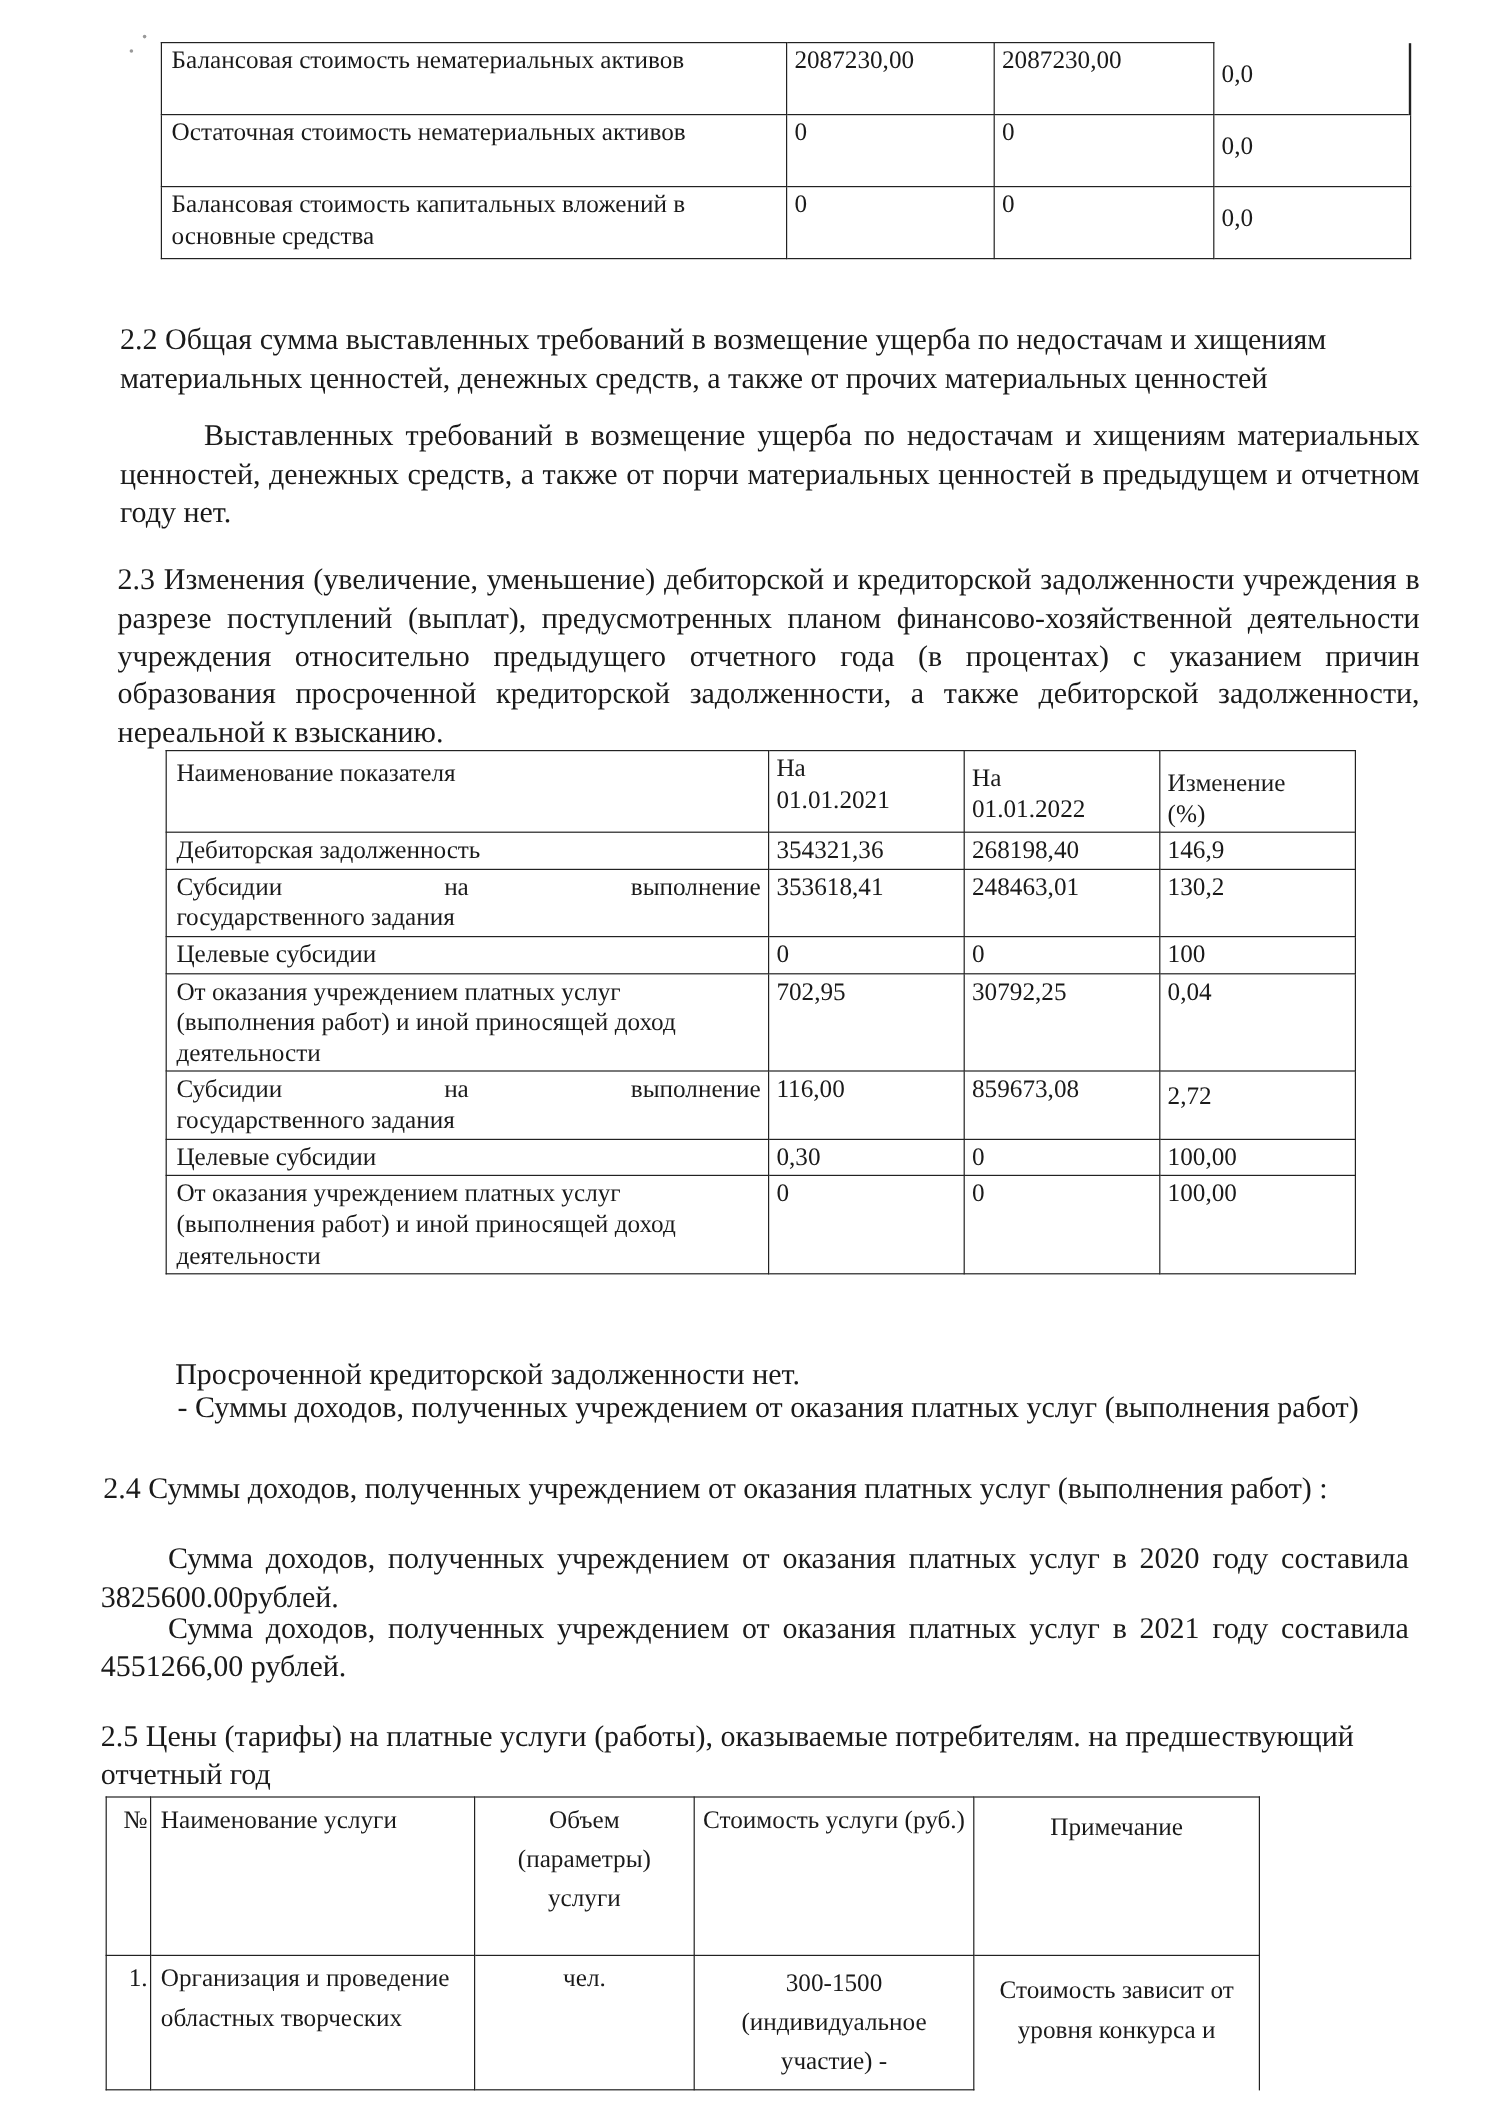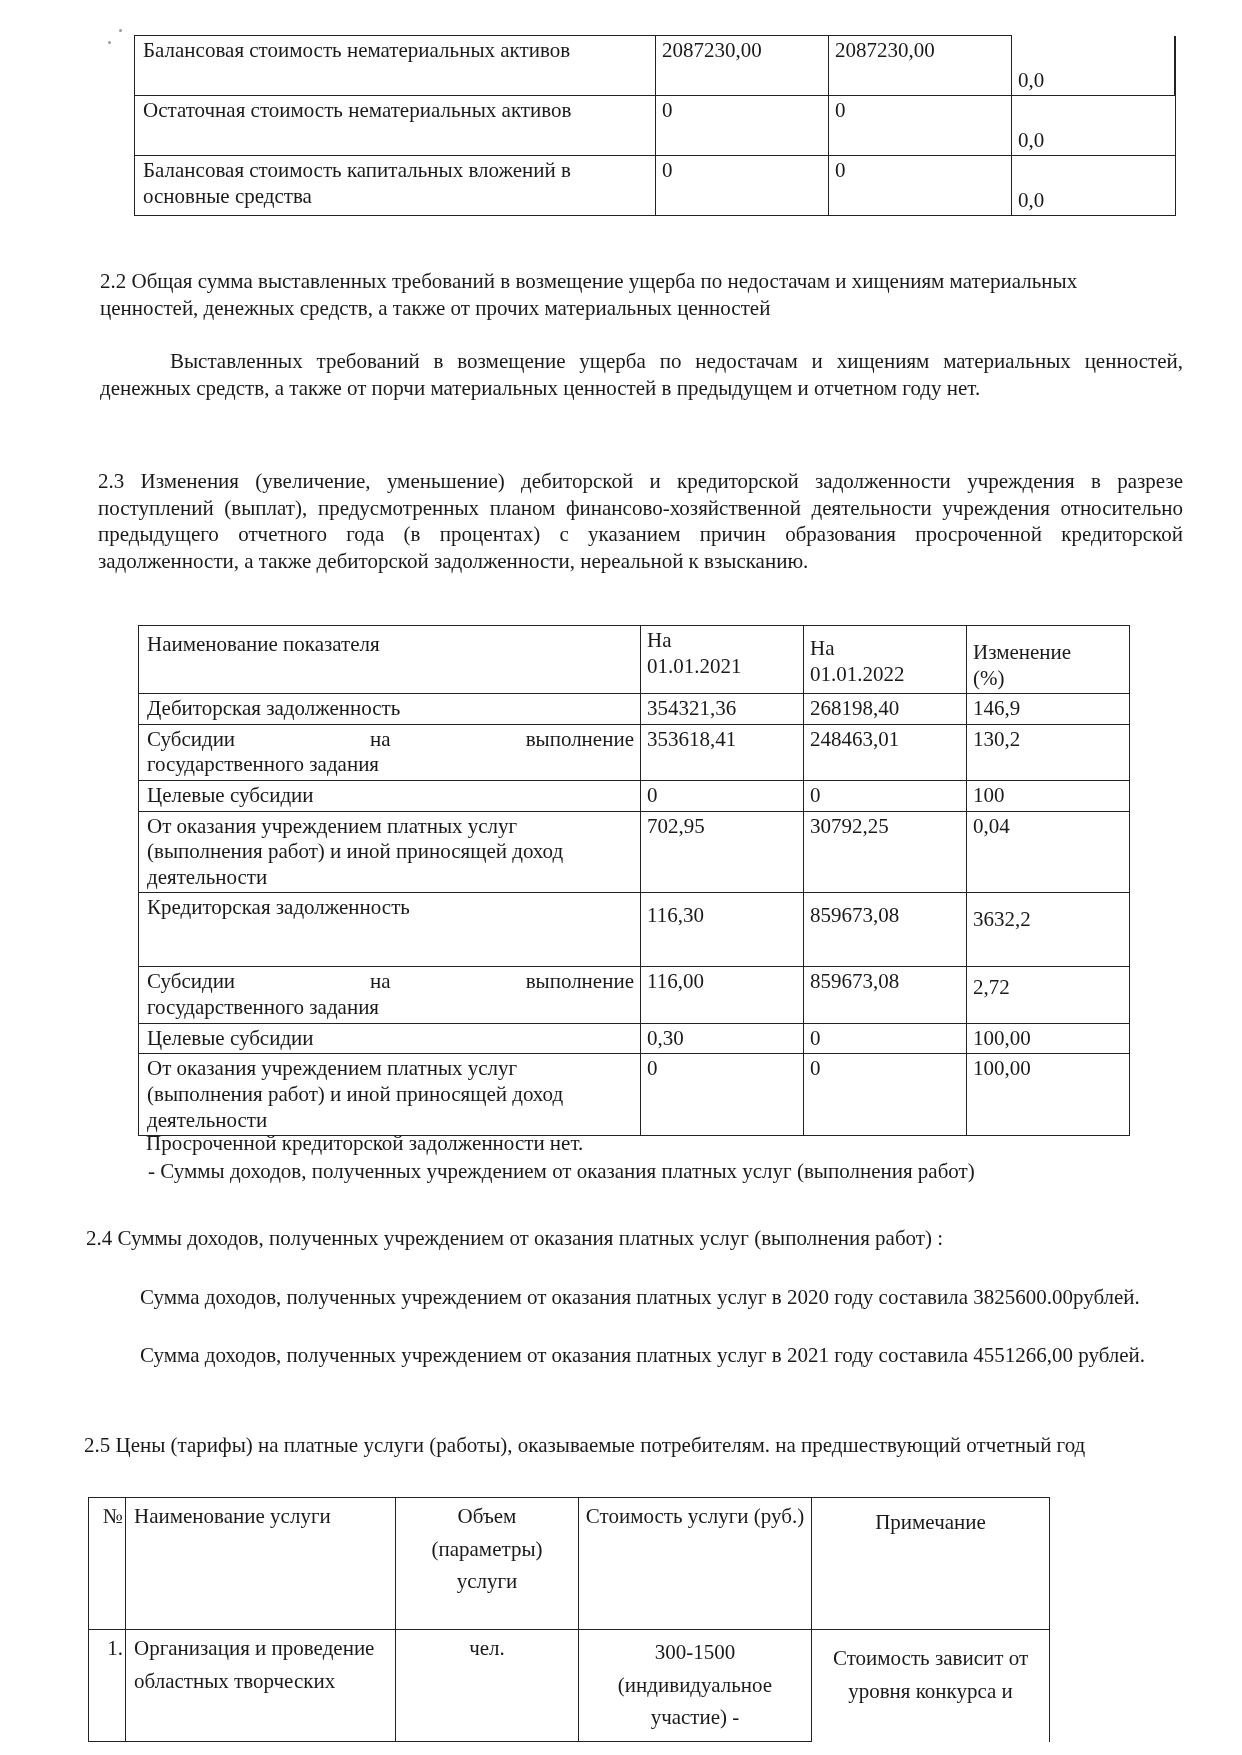--- a/index.html
+++ b/index.html
@@ -4,30 +4,30 @@
 <style>
   html, body { margin: 0; padding: 0; background: #ffffff; }
   body {
     width: 1242px; height: 1755px; position: relative; overflow: hidden;
     font-family: "Liberation Serif", "DejaVu Serif", serif;
     color: #1a1a1a; font-size: 21px; line-height: 1.25;
   }
   table { border-collapse: collapse; position: absolute; }
   td, th { border: 1.6px solid #222; font-weight: normal; vertical-align: top; padding: 2px 6px; font-size: 21px; line-height: 1.22; }
   .c { text-align: left; }
-  .p { position: absolute; font-size: 21px; line-height: 1.27; }
+  .p { position: absolute; font-size: 25px; line-height: 1.27; }
   .just { text-align: justify; }
   .dot { position: absolute; width: 3px; height: 3px; background: #999; border-radius: 50%; }
 
   
   #t1 { left: 134px; top: 35px; }
   #t1 td.label { width: 506px; padding-left: 8px; }
   #t1 td.v1 { width: 160px; }
   #t1 td.v2 { width: 170px; }
-  #t1 td.v3 { width: 150px; vertical-align: bottom; padding-bottom: 1px; }
+  #t1 td.v3 { width: 150px; vertical-align: bottom; padding-bottom: 20px; }
   #t1 tr { height: 60px; }
 
   
   #t2 { left: 138px; top: 625px; }
   #t2 td.label { width: 463px; padding-left: 8px; }
   #t2 td.d1 { width: 150px; }
   #t2 td.d2 { width: 150px; }
   #t2 td.d3 { width: 150px; }
   .spread { display: flex; justify-content: space-between; }
 
@@ -115,26 +115,20 @@
     <td class="d1 c" style="vertical-align:bottom">0</td>
     <td class="d2 c" style="vertical-align:bottom">0</td>
     <td class="d3 c" style="vertical-align:bottom">100</td>
   </tr>
   <tr>
     <td class="label" style="padding-right:30px">От оказания учреждением платных услуг (выполнения работ) и иной приносящей доход деятельности</td>
     <td class="d1 c">702,95</td>
     <td class="d2 c">30792,25</td>
     <td class="d3 c">0,04</td>
   </tr>
-  <tr style="height:74px">
-    <td class="label">Кредиторская задолженность</td>
-    <td class="d1 c" style="padding-top:10px">116,30</td>
-    <td class="d2 c" style="padding-top:10px">859673,08</td>
-    <td class="d3 c" style="padding-top:14px">3632,2</td>
-  </tr>
   <tr>
     <td class="label">
       <div class="spread">
         <span>Субсидии</span>
         <span>на</span>
         <span>выполнение</span>
       </div>
       <div>государственного задания</div>
     </td>
     <td class="d1 c">116,00</td>

